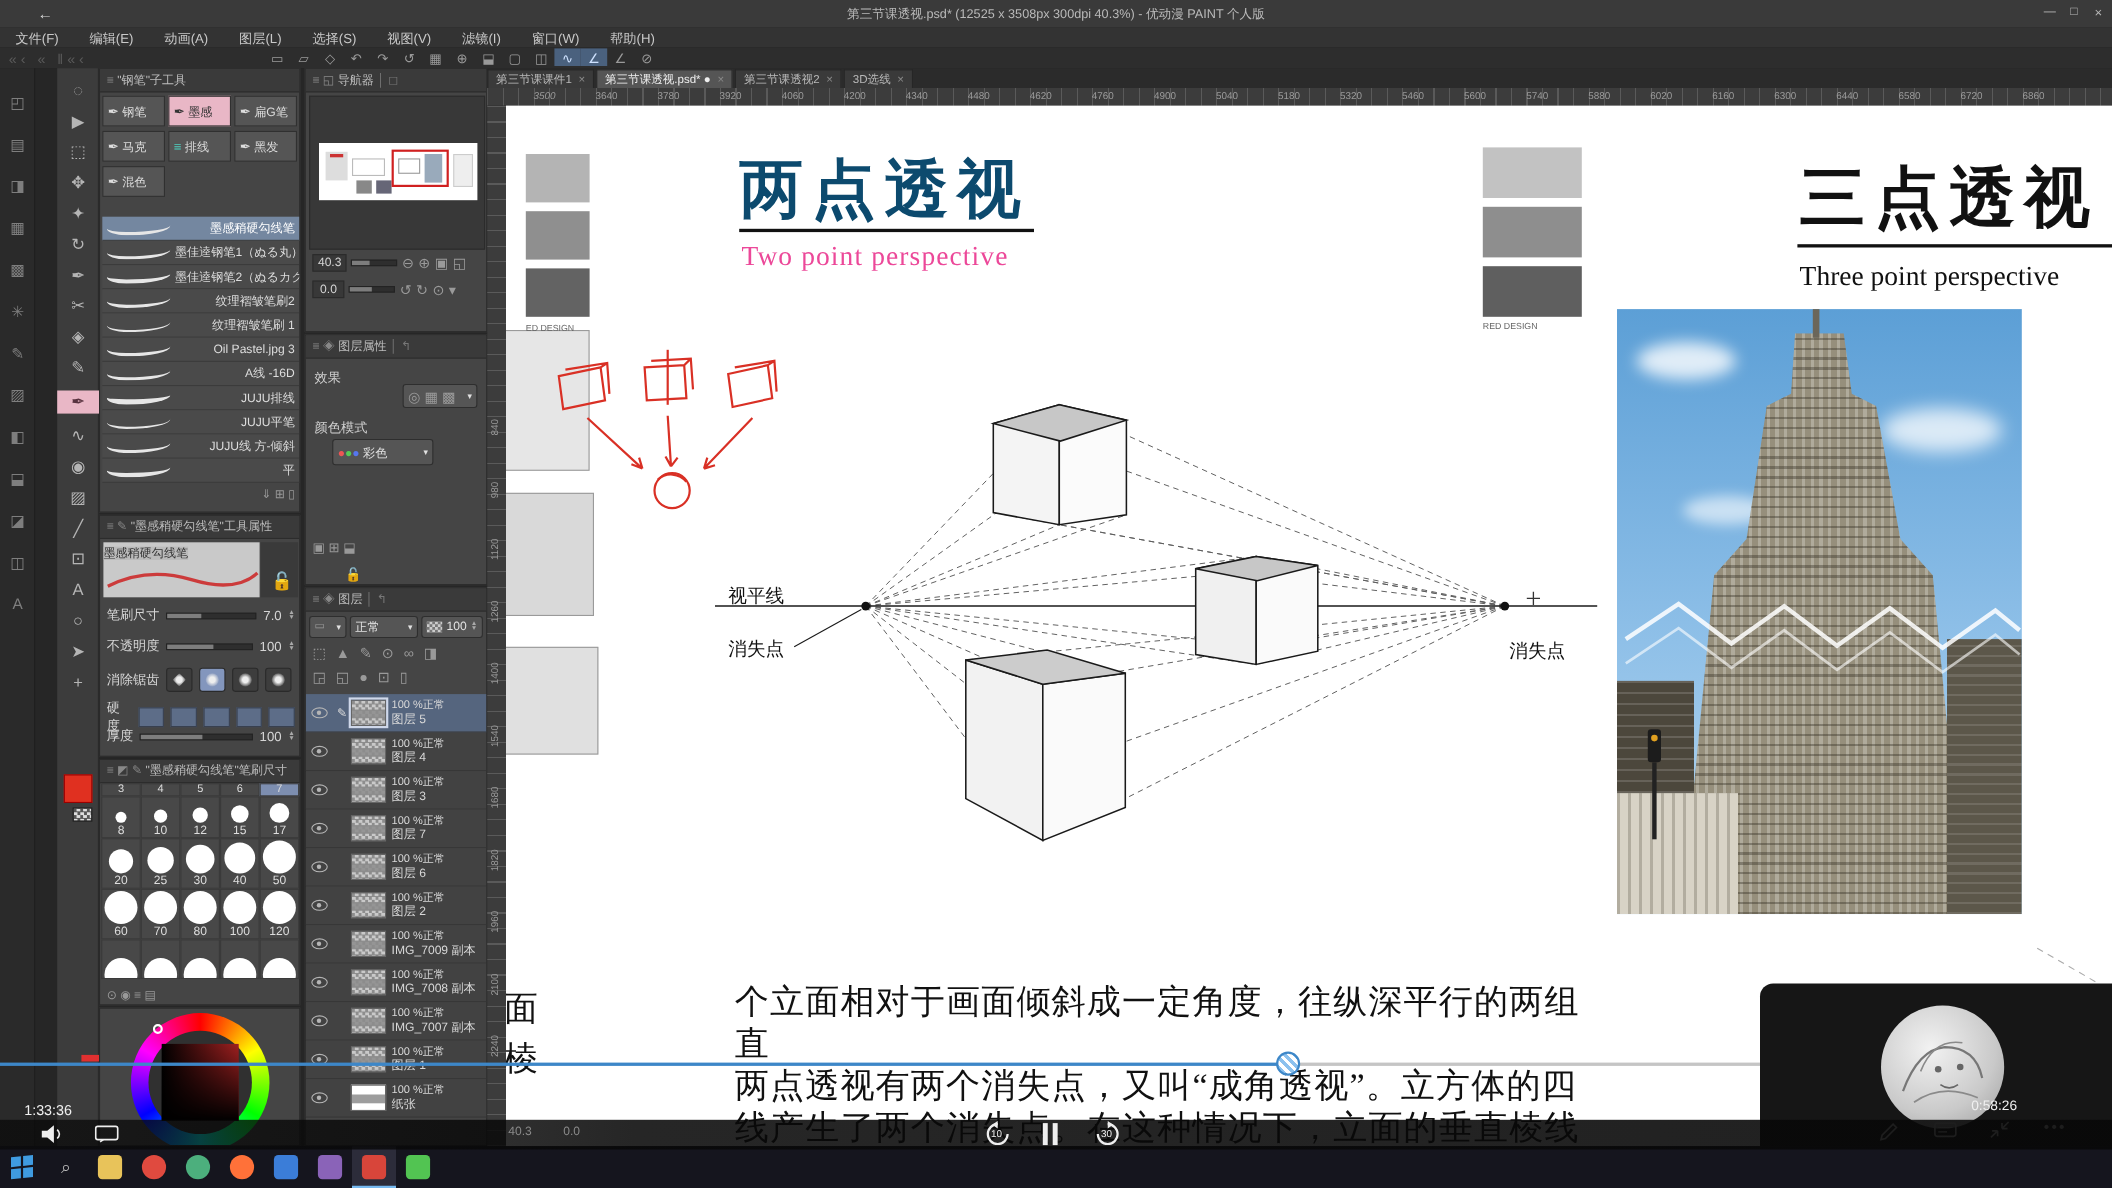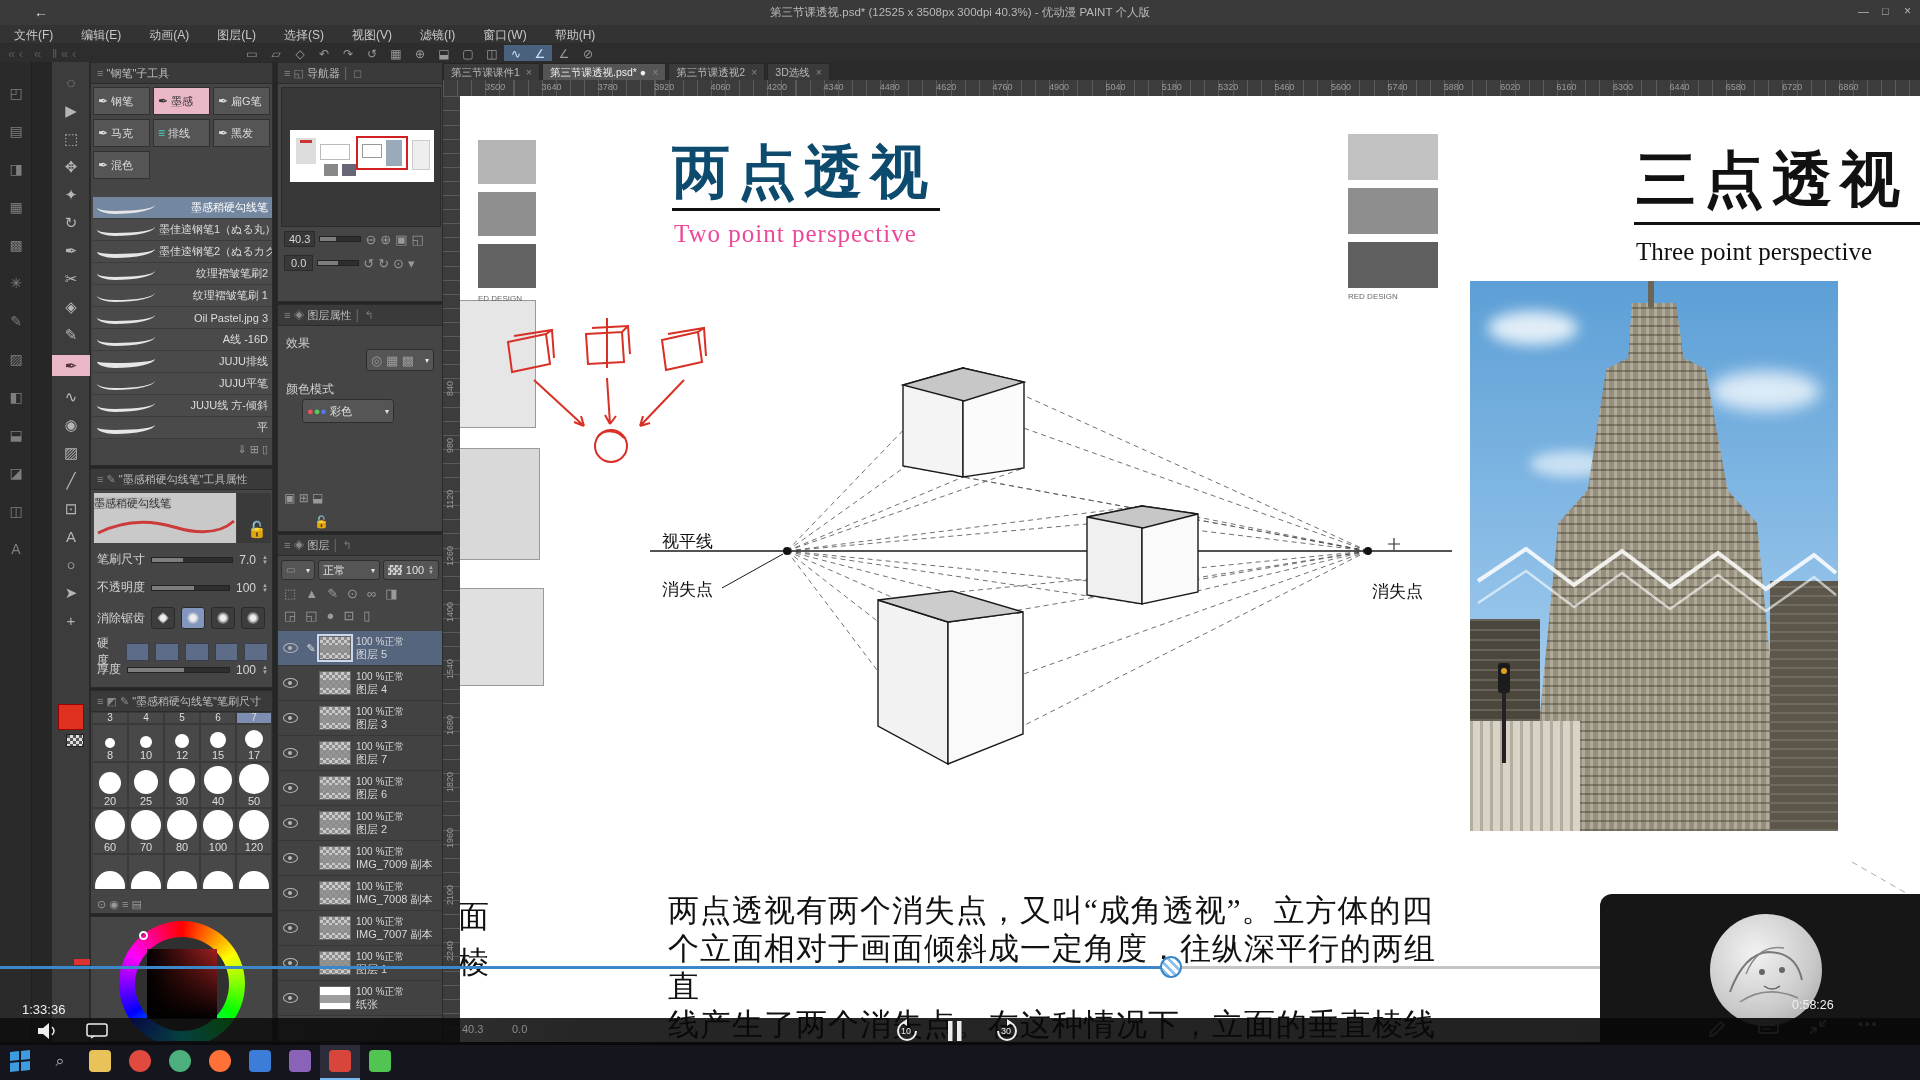--- a/index.html
+++ b/index.html
@@ -666,22 +666,22 @@
     <svg class="abs" style="left:0;top:0" width="368" height="550">
       <polyline points="8,300 56,268 104,304 152,270 200,306 248,272 296,308 344,274 366,292" fill="none" stroke="rgba(255,255,255,.85)" stroke-width="4"></polyline>
       <polyline points="8,322 56,290 104,326 152,292 200,328 248,294 296,330 344,296 366,314" fill="none" stroke="rgba(255,255,255,.6)" stroke-width="2.5"></polyline>
     </svg>
   </div>
 
   <div class="abs serif" style="left:-2px;top:800px;font-size:31px;color:#111">面</div>
   <div class="abs serif" style="left:-2px;top:846px;font-size:31px;color:#111">棱</div>
 
   <div id="body-text" class="abs serif" style="left:208px;top:796px;width:790px;font-size:31px;color:#111;line-height:38px;letter-spacing:1px">
+      <div>个立面相对于画面倾斜成一定角度，往纵深平行的两组直</div>
       <div>两点透视有两个消失点，又叫“成角透视”。立方体的四</div>
-      <div>个立面相对于画面倾斜成一定角度，往纵深平行的两组直</div>
       <div>线产生了两个消失点。在这种情况下，立面的垂直棱线也</div>
     </div>
 
   <svg class="abs" style="left:0;top:0" width="1460" height="946" viewBox="460 96 1460 946">
     <g stroke="#444" stroke-width="0.9" stroke-dasharray="5,4" fill="none" opacity="0.85">
       <path d="M787 551 L963 368 M787 551 L963 477 M787 551 L1024 382 M787 551 L1024 468
                M787 551 L1142 506 M787 551 L1142 604 M787 551 L1198 514 M787 551 L1198 592
                M787 551 L948 622 M787 551 L948 764 M787 551 L1023 612 M787 551 L1023 734"></path>
       <path d="M1368 551 L903 385 M1368 551 L903 466 M1368 551 L963 368 M1368 551 L963 477
                M1368 551 L1087 517 M1368 551 L1087 595 M1368 551 L1142 506 M1368 551 L1142 604

